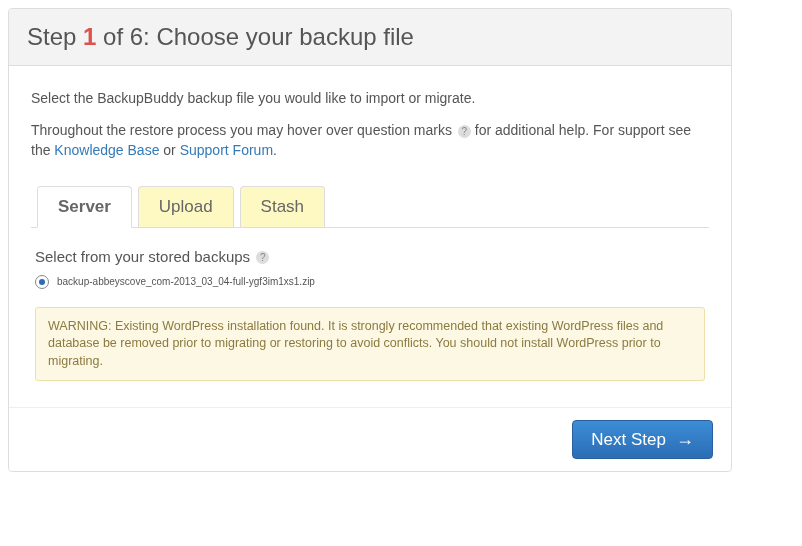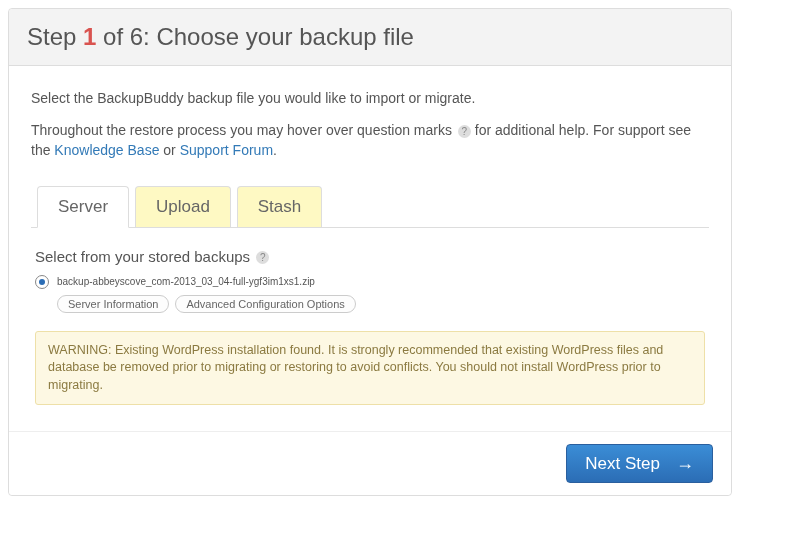--- a/index.html
+++ b/index.html
@@ -59,20 +59,21 @@
     background: #fff;
     position: relative;
     top: 1px;
     margin-right: 2px;
     cursor: pointer;
     font-weight: 300;
   }
   .tab.active {
     background: #fff;
     border-bottom: 1px solid #fff;
+    font-weight: bold;
   }
   .tab.inactive { background: #fef9c3; }
   .tab-content { padding: 20px 4px 10px 4px; }
   .stored-label { font-size: 15px; color: #555; margin-bottom: 10px; }
   .backup-row { display: flex; align-items: center; gap: 8px; margin-bottom: 6px; }
   .radio-dot {
     width: 14px; height: 14px;
     border: 1px solid #888;
     border-radius: 50%;
     display: inline-flex;
@@ -111,21 +112,21 @@
   .footer {
     border-top: 1px solid #eee;
     padding: 12px 18px;
     text-align: right;
     background: #fff;
     border-radius: 0 0 4px 4px;
   }
   .next-btn {
     display: inline-flex;
     align-items: center;
-    gap: 16px;
+    gap: 10px;
     background: linear-gradient(#3b8dd6, #2b6db5);
     border: 1px solid #2a5f9e;
     border-radius: 4px;
     padding: 8px 18px;
     color: #fff;
     font-size: 17px;
     cursor: pointer;
     font-family: inherit;
     font-weight: 400;
   }
@@ -163,24 +164,20 @@
         <span class="q-icon">?</span>
       </div>
 
       <div class="backup-row">
         <span class="radio-dot">
             <span class="radio-inner"></span>
           </span>
         <span class="backup-name">backup-abbeyscove_com-2013_03_04-full-ygf3im1xs1.zip</span>
       </div>
 
-      <div class="pill-row">
-        <span class="pill">Server Information</span>
-        <span class="pill">Advanced Configuration Options</span>
-      </div>
 
       <div class="warning-box">WARNING: Existing WordPress installation found. It is strongly recommended that existing WordPress files and database be removed prior to migrating or restoring to avoid conflicts. You should not install WordPress prior to migrating.</div>
     </div>
 
   </div>
 
   <div class="footer">
     <button class="next-btn">
       <span>Next Step</span>
       <span class="arrow">→</span>

